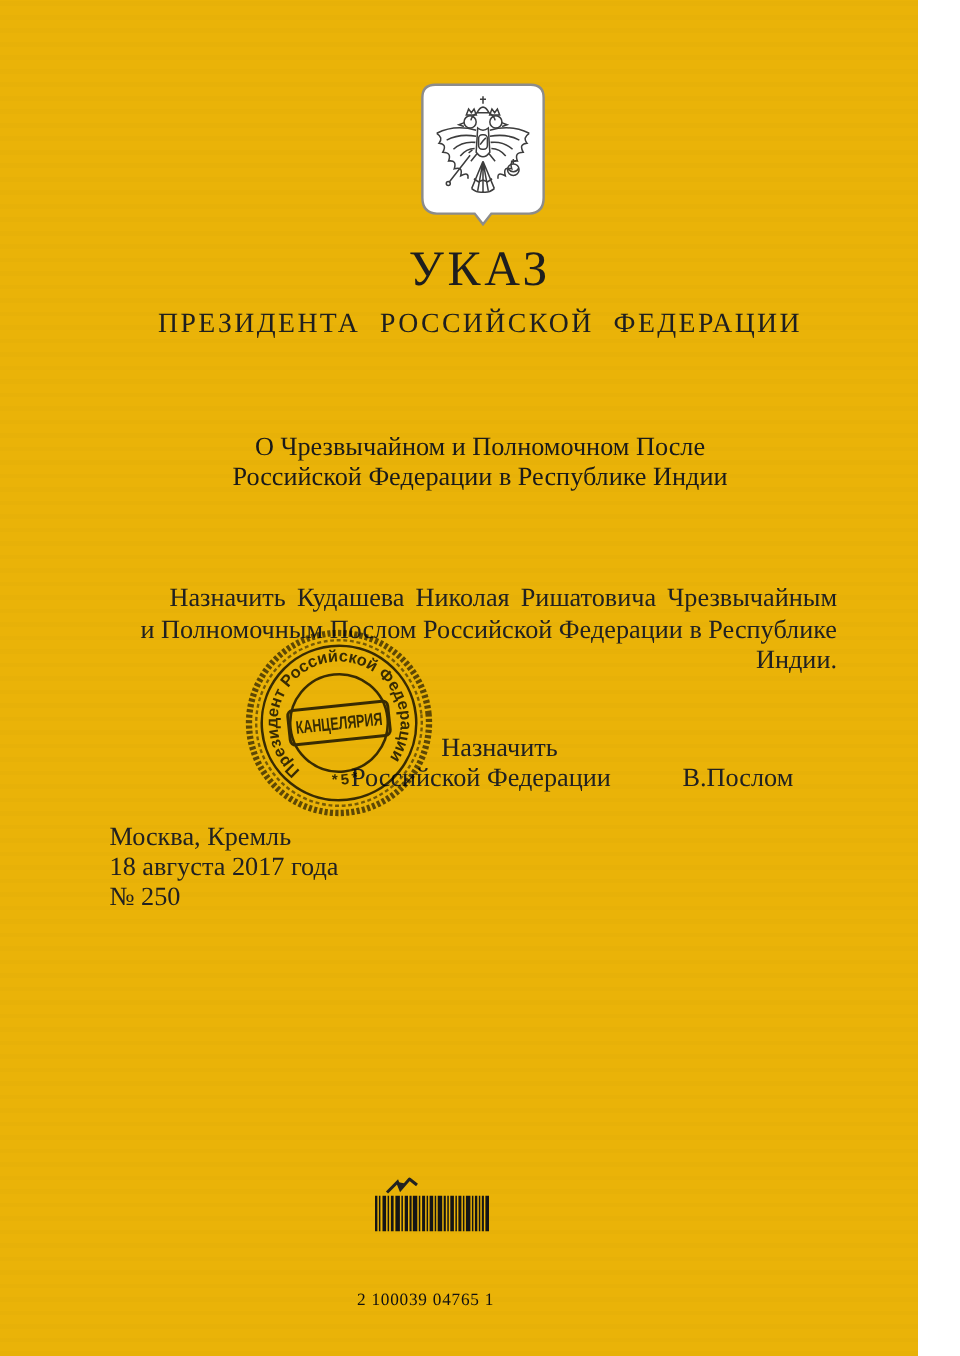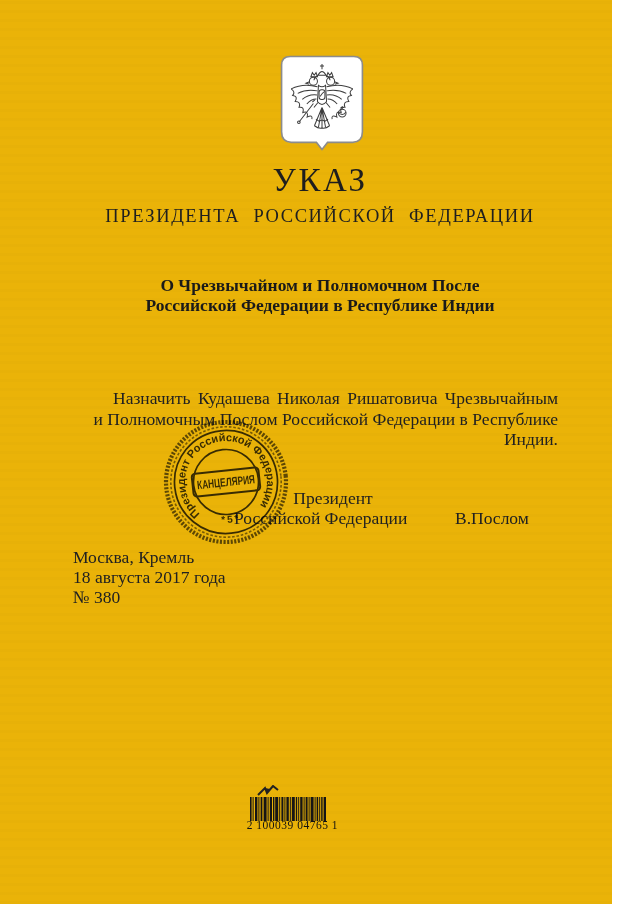--- a/index.html
+++ b/index.html
@@ -29,22 +29,22 @@
     color:#1e1e1e;
   }
   .doc-subtitle{
     top:206px;
     font-size:18.5px;
     letter-spacing:1.6px;
     word-spacing:7px;
     color:#1f1f1f;
   }
   .subject{
-    top:275px;
-    font-weight:bold;
+    top:287px;
+    font-weight:normal;
     font-size:17.5px;
     line-height:20px;
     color:#1a1a1a;
   }
   .body-text{
     left:70px;top:348px;width:488px;
     font-size:17.5px;line-height:20.5px;
     color:#212121;
   }
   .body-line1{
@@ -78,22 +78,22 @@
   .stamp{
     left:151px;top:407px;width:150px;height:150px;
     transform:rotate(-6deg);
     opacity:0.93;
     mix-blend-mode:multiply;
   }
 
   .barcode-mark{left:257px;top:785px;width:24px;height:12px;}
   .barcode{left:250px;top:797px;width:76px;height:24px;}
   .barcode-digits{
-    left:238px;top:819px;width:100px;
-    text-align:right;
+    left:238px;top:861px;width:100px;
+    text-align:left;
     font-size:11.5px;
     letter-spacing:0.5px;
     color:#111;
   }
 </style>
 </head>
 <body>
 
 <div class="page">
 
@@ -151,21 +151,21 @@
     <div>О Чрезвычайном и Полномочном После</div>
     <div>Российской Федерации в Республике Индии</div>
   </div>
 
   <div class="abs body-text">
     <div class="body-line1">Назначить Кудашева Николая Ришатовича Чрезвычайным</div>
     <div class="body-line2">и Полномочным Послом Российской Федерации в Республике Индии.</div>
   </div>
 
   <div class="abs signature">
-    <div class="sig-title1">Президент</div>
+    <div class="sig-title1">Назначить</div>
     <div class="sig-title2">Российской Федерации</div>
   </div>
   <div class="abs sig-name">В.Послом</div>
 
   <svg class="abs stamp" viewBox="-75 -75 150 150">
     <defs>
       <path id="ringPath" d="M -42.4,42.4 A 60,60 0 1 1 42.4,42.4" transform="scale(0.6833)"></path>
       <path id="textArc" d="M -29,29 A 41,41 0 1 1 29,29"></path>
       <path id="bottomArc" d="M -16,37.8 A 41,41 0 0 0 16,37.8"></path>
     </defs>
@@ -182,21 +182,21 @@
     </text>
     <text font-family="Liberation Sans, sans-serif" font-size="10" font-weight="bold" fill="#2f2f2f" text-anchor="middle">
       <textPath href="#bottomArc" startOffset="50%">* 5 *</textPath>
     </text>
     <text x="0" y="4.2" text-anchor="middle" font-family="Liberation Sans, sans-serif" font-size="12" font-weight="bold" fill="#2f2f2f" textLength="58" lengthAdjust="spacingAndGlyphs">КАНЦЕЛЯРИЯ</text>
   </svg>
 
   <div class="abs footer">
     <div>Москва, Кремль</div>
     <div>18 августа 2017 года</div>
-    <div>№ 380</div>
+    <div>№ 250</div>
   </div>
 
   <svg class="abs barcode-mark" viewBox="0 0 24 12">
     <path d="M1,10 L8,3 L10,8 L16,1 L21,5" stroke="#222" stroke-width="2" fill="none"></path>
     <path d="M8,3 L13,4 L10,8 Z" fill="#222"></path>
   </svg>
 
   <svg class="abs barcode" viewBox="0 0 76 24" preserveAspectRatio="none">
     <g fill="#151515">
       <rect x="0" width="1.6" height="24"></rect>

